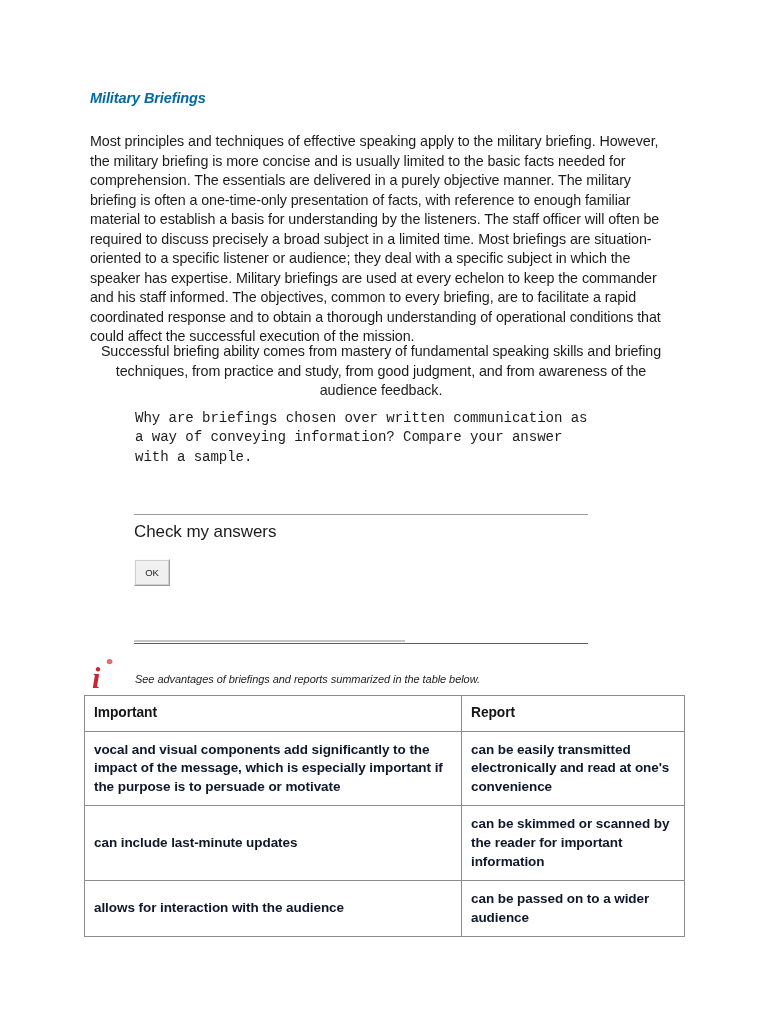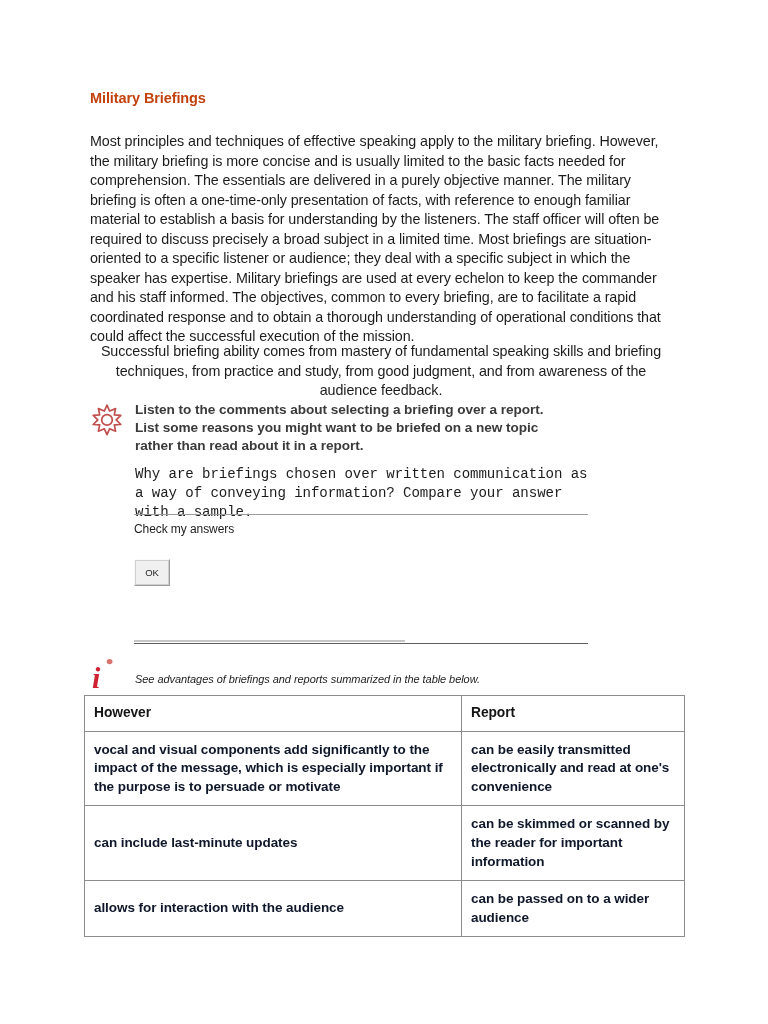--- a/index.html
+++ b/index.html
@@ -25,21 +25,22 @@
   }
 
   
   .doc-title {
     position: absolute;
     left: 90px;
     top: 90px;
     font-size: 14.5px;
     font-weight: bold;
     letter-spacing: -0.1px;
-    color: #c2410c;
+    color: #0369a1;
+    font-style: italic;
   }
 
   .para {
     position: absolute;
     left: 90px;
     width: 582px;
     font-size: 14.3px;
     line-height: 19.55px;
     color: #1c1c1c;
     text-align: left;
@@ -107,21 +108,21 @@
     left: 134px;
     top: 514px;
     width: 454px;
     height: 0;
     border-top: 1px solid #9b9b9b;
   }
   .check-label {
     position: absolute;
     left: 134px;
     top: 522px;
-    font-size: 12px;
+    font-size: 17px;
     color: #1c1c1c;
     letter-spacing: -0.08px;
   }
   .ok-button {
     position: absolute;
     left: 134px;
     top: 559px;
     width: 36px;
     height: 27px;
     background: #f0f0f0;
@@ -218,34 +219,20 @@
 <body>
 
 <div class="page">
 
   <div class="doc-title">Military Briefings</div>
 
   <div class="para para-1">Most principles and techniques of effective speaking apply to the military briefing. However, the military briefing is more concise and is usually limited to the basic facts needed for comprehension. The essentials are delivered in a purely objective manner. The military briefing is often a one-time-only presentation of facts, with reference to enough familiar material to establish a basis for understanding by the listeners. The staff officer will often be required to discuss precisely a broad subject in a limited time. Most briefings are situation-oriented to a specific listener or audience; they deal with a specific subject in which the speaker has expertise. Military briefings are used at every echelon to keep the commander and his staff informed. The objectives, common to every briefing, are to facilitate a rapid coordinated response and to obtain a thorough understanding of operational conditions that could affect the successful execution of the mission.</div>
   <div class="para para-2">Successful briefing ability comes from mastery of fundamental speaking skills and briefing techniques, from practice and study, from good judgment, and from awareness of the audience feedback.</div>
 
   <div class="task-block task-1">
-    <div class="task-row">
-      <span class="gear-icon">
-        <svg width="34" height="34" viewBox="0 0 34 34" aria-hidden="true">
-          <g fill="none" stroke="#c0504d" stroke-width="1.7" stroke-linejoin="round">
-            <path d="M17 2.2 L19.6 8.0 L25.6 5.6 L24.3 11.9 L30.8 12.3 L26.2 16.9
-                     L30.8 21.5 L24.3 21.9 L25.6 28.2 L19.6 25.8 L17 31.6 L14.4 25.8
-                     L8.4 28.2 L9.7 21.9 L3.2 21.5 L7.8 16.9 L3.2 12.3 L9.7 11.9
-                     L8.4 5.6 L14.4 8.0 Z"></path>
-            <circle cx="17" cy="16.9" r="5.3"></circle>
-          </g>
-        </svg>
-      </span>
-      <div class="task-prompt">Listen to the comments about selecting a briefing over a report. List some reasons you might want to be briefed on a new topic rather than read about it in a report.</div>
-    </div>
     <div class="task-sub">Why are briefings chosen over written communication as a way of conveying information? Compare your answer with a sample.</div>
   </div>
 
   <div class="rule-check"></div>
   <div class="check-label">Check my answers</div>
   <button class="ok-button">OK</button>
 
   <div class="rule-gray-short"></div>
   <div class="rule-dark-long"></div>
 
@@ -259,21 +246,21 @@
     <div class="info-text">See advantages of briefings and reports summarized in the table below.</div>
   </div>
 
   <table class="cmp-table">
     <colgroup>
       <col class="col-briefing">
       <col class="col-report">
     </colgroup>
     <thead>
       <tr>
-        <th>However</th>
+        <th>Important</th>
         <th>Report</th>
       </tr>
     </thead>
     <tbody>
       <tr>
         <td>vocal and visual components add significantly to the impact of the message, which is especially important if the purpose is to persuade or motivate</td>
         <td>can be easily transmitted electronically and read at one's convenience</td>
       </tr>
       <tr>
         <td>can include last-minute updates</td>

